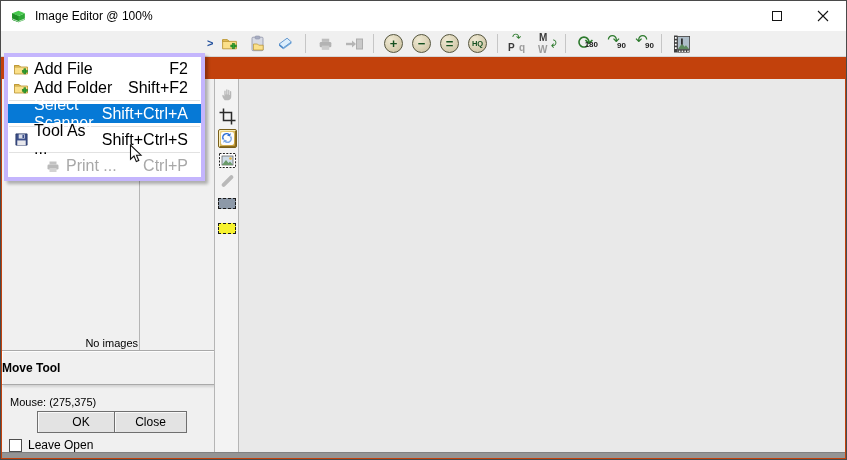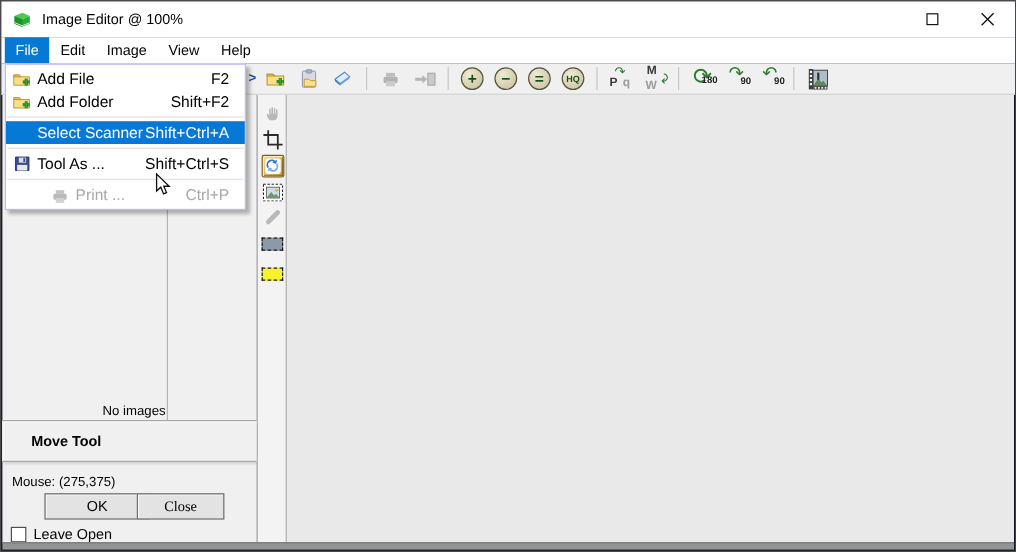--- a/index.html
+++ b/index.html
@@ -1,19 +1,19 @@
 <!DOCTYPE html>
 <html><head>
 <meta charset="utf-8">
 <style>
   * { margin:0; padding:0; box-sizing:border-box; }
   html,body { background:#ffffff; }
   body { font-family:"Liberation Sans", sans-serif; }
 
-  .window { position:relative; width:847px; height:460px; background:#0f172a;
+  .window { position:relative; width:847px; height:460px; background:#c2410c;
             border:1px solid #4a4a4a; overflow:hidden; }
 
   
   .titlebar { height:30px; display:flex; align-items:center; background:#fff; }
   .app-icon { margin-left:9px; width:17px; height:17px; flex:0 0 auto; }
   .title { margin-left:8px; font-size:12px; color:#000; }
   .tb-spacer { flex:1; }
   .winbtn { width:46px; height:30px; display:flex; align-items:center; justify-content:center; }
   .max-rect { width:10px; height:10px; border:1px solid #141414; }
 
@@ -55,28 +55,28 @@
 
   
   .main { position:absolute; top:78px; left:1px; right:1px; bottom:7px; display:flex; }
   .left-panel { width:212px; background:#f0f0f0; display:flex; flex-direction:column; }
   .thumb-area { position:relative; height:271px; }
   .thumb-divider { position:absolute; left:137px; top:0; bottom:0; width:1px; background:#b5b5b5; }
   .no-images { position:absolute; bottom:1px; right:76px; font-size:11px; color:#000; }
   .tool-header { height:35px; border-top:1px solid #a9a9a9; border-bottom:1px solid #a9a9a9;
                  box-shadow:inset 1px 1px 0 #fdfdfd, 1px 2px 2px rgba(0,0,0,.12);
                  display:flex; align-items:center; font-weight:bold; font-size:12px;
-                 padding-left:24px; background:#f0f0f0; }
+                 padding-left:0; background:#f0f0f0; }
   .panel-controls { position:relative; flex:1; }
   .mouse-status { position:absolute; left:8px; top:11px; font-size:11px; color:#000; }
   .btn { position:absolute; top:26px; height:22px; background:#e3e3e3;
          border:1px solid #6f6f6f; font-size:12px; font-family:inherit; color:#000;
          box-shadow:inset 1px 1px 0 #f8f8f8; }
   .btn.ok { left:35px; width:88px; }
-  .btn.close { left:112px; width:73px;font-family:Liberation Serif, serif; }
+  .btn.close { left:112px; width:73px; }
   .leave-open { position:absolute; left:7px; top:53px; display:flex; align-items:center;
                 font-size:12px; gap:6px; color:#000; }
   .checkbox { width:13px; height:13px; border:1px solid #4e4e4e; background:#fff; flex:0 0 auto; }
 
   .tool-strip { width:25px; border-left:1px solid #b5b5b5; border-right:1px solid #b5b5b5;
                 background:#f3f3f3; position:relative; flex:0 0 auto; }
   .tool { position:absolute; left:2px; width:20px; height:20px;
           display:flex; align-items:center; justify-content:center; }
   .tool-active { width:19px; height:19px; border:1px solid #7a5f1a; border-radius:2px;
                  background:linear-gradient(135deg,#f0d98a,#c29630);
@@ -89,22 +89,22 @@
   .selrect { width:18px; height:11px; border:1px dashed #1b1b1b; }
   .selrect.gray { background:#8d99a8; }
   .selrect.yellow { background:#f6f22e; }
 
   .canvas { flex:1; background:#e9e9e9; }
   .bottom-strip { position:absolute; left:1px; right:1px; bottom:1px; height:6px;
                   background:#949494; border-top:1px solid #808080; }
 
   
   .dropdown { position:absolute; left:3px; top:52px; width:201px; background:#fff;
-              border:1px solid #c4b5fd; box-shadow:3px 3px 3px rgba(0,0,0,.28);
-              padding:2px 0; z-index:20; font-size:13px; }
+              border:4px solid #c4b5fd; box-shadow:3px 3px 3px rgba(0,0,0,.28);
+              padding:2px 0; z-index:20; font-size:16px; }
   .dd-item { height:19px; display:flex; align-items:center; color:#000; }
   .dd-icon { width:26px; display:flex; justify-content:center; align-items:center; flex:0 0 auto; }
   .dd-short { margin-left:auto; padding-right:13px; }
   .dd-item.selected { background:#0679d6; color:#fff; }
   .dd-item.disabled { color:#a8a8a8;margin-left:32px; }
   .dd-sep { border-top:1px solid #e2e2e2; margin:3px 1px; }
 
   .cursor { position:absolute; left:128px; top:143px; z-index:30; }
 </style>
 </head>
@@ -126,27 +126,20 @@
     <div class="winbtn">
       <span class="max-rect"></span>
     </div>
     <div class="winbtn">
       <svg width="12" height="12" viewBox="0 0 12 12">
         <path d="M1 1 L11 11 M11 1 L1 11" stroke="#141414" stroke-width="1.1"></path>
       </svg>
     </div>
   </div>
 
-  <div class="menubar">
-    <span class="menu-item active">File</span>
-    <span class="menu-item">Edit</span>
-    <span class="menu-item">Image</span>
-    <span class="menu-item">View</span>
-    <span class="menu-item">Help</span>
-  </div>
 
   <div class="toolbar">
     <span class="chevron">&gt;</span>
 
     <div class="tbtn">
       <svg width="17" height="17" viewBox="0 0 16 16">
         <path d="M1.5 4.5 L6 4.5 L7.5 6 L14.5 6 L14.5 13 L1.5 13 Z" fill="#fbe08a" stroke="#b8922e" stroke-width="0.8"></path>
         <path d="M1.5 4.5 L6 4.5 L7.5 6 L1.5 6 Z" fill="#f3cf6a" stroke="#b8922e" stroke-width="0.8"></path>
         <rect x="9.2" y="9.4" width="5.2" height="1.9" fill="#33a333" stroke="#1d7a1d" stroke-width="0.5"></rect>
         <rect x="10.85" y="7.75" width="1.9" height="5.2" fill="#33a333" stroke="#1d7a1d" stroke-width="0.5"></rect>

